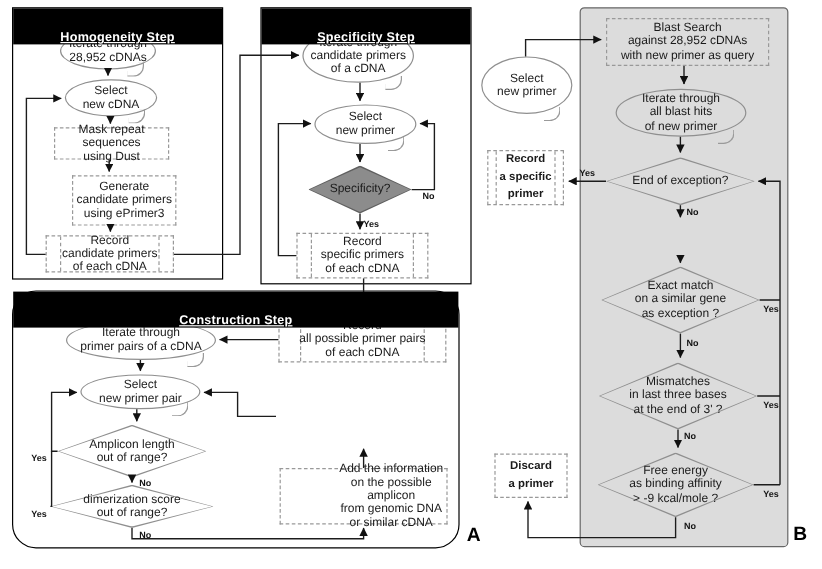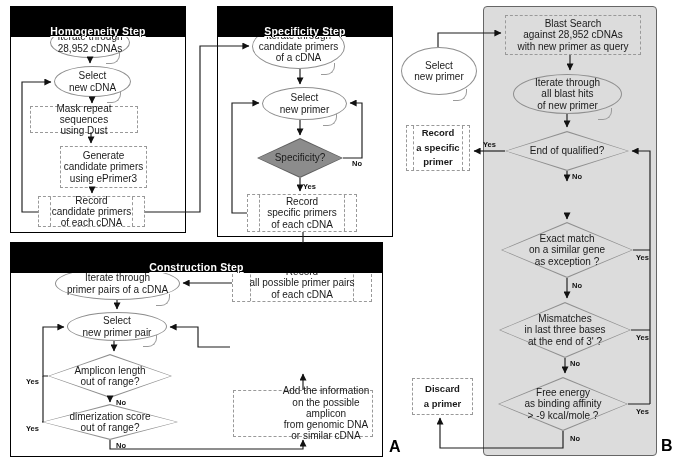--- a/index.html
+++ b/index.html
@@ -64,21 +64,21 @@
   </div>
 
   <div class="node ellipse" style="left:50px;top:27px;width:80px;height:31px;">
     <span>Iterate through
 28,952 cDNAs</span>
     </div>
   <div class="node ellipse" style="left:54px;top:66px;width:77px;height:31px;">
     <span>Select
 new cDNA</span>
     </div>
-  <div class="node dbox" style="left:30px;top:106px;width:108px;height:27px;">
+  <div class="node dbox" style="left:45px;top:106px;width:96px;height:27px;">
     <span>Mask repeat sequences
 using Dust</span>
     </div>
   <div class="node dbox" style="left:60px;top:146px;width:87px;height:42px;">
     <span>Generate
 candidate primers
 using ePrimer3</span>
     </div>
   <div class="node procbox" style="left:38px;top:196px;width:107px;height:31px;">
     <span>Record
@@ -106,21 +106,21 @@
     </div>
   <div class="node procbox" style="left:247px;top:194px;width:110px;height:38px;">
     <span>Record
 specific primers
 of each cDNA</span>
     </div>
 
   <span class="yn" style="left:352px;top:159px;">No</span>
   <span class="yn" style="left:303px;top:182px;">Yes</span>
 
-  <div class="panel" style="left:10px;top:242px;width:373px;height:215px;">
+  <div class="panel" style="left:10px;top:242px;width:373px;height:215px;border-radius:20px;">
     <div class="titlebar">
       <span>Construction Step</span>
     </div>
   </div>
 
   <div class="node ellipse" style="left:55px;top:267px;width:125px;height:33px;">
     <span>Iterate through
 primer pairs of a cDNA</span>
     </div>
   <div class="node ellipse" style="left:67px;top:312px;width:100px;height:29px;">
@@ -158,21 +158,21 @@
     <span>Blast Search
 against 28,952 cDNAs
 with new primer as query</span>
     </div>
   <div class="node ellipse gnode" style="left:513px;top:74px;width:109px;height:40px;">
     <span>Iterate through
 all blast hits
 of new primer</span>
     </div>
   <div class="node diamond gnode" style="left:505px;top:131px;width:124px;height:40px;">
-    <span>End of qualified?</span>
+    <span>End of exception?</span>
     </div>
   <div class="node diamond gnode" style="left:501px;top:222px;width:132px;height:56px;">
     <span>Exact match
 on a similar gene
 as exception ?</span>
     </div>
   <div class="node diamond gnode" style="left:499px;top:302px;width:132px;height:56px;">
     <span>Mismatches
 in last three bases
 at the end of 3' ?</span>

